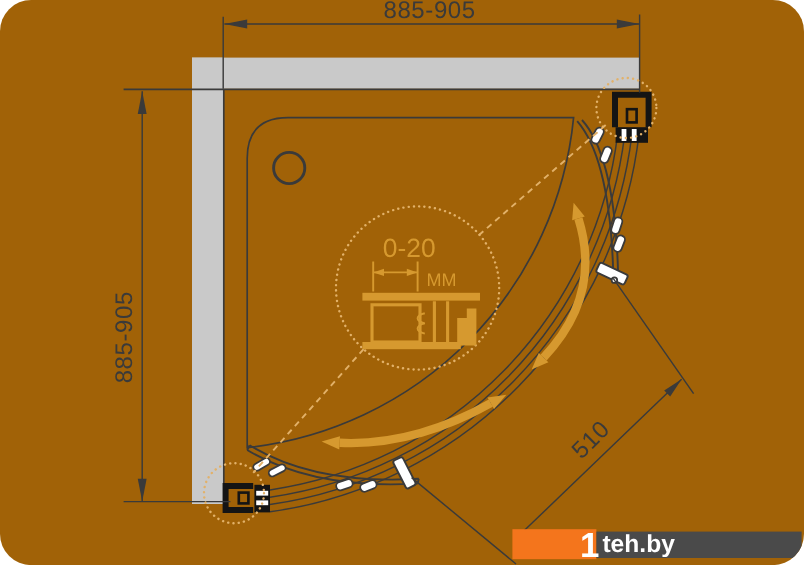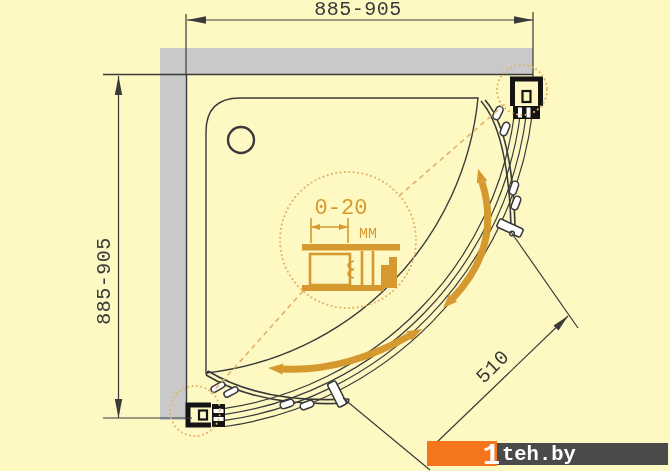--- a/index.html
+++ b/index.html
@@ -1,17 +1,17 @@
 <!DOCTYPE html>
 <html style="--line: #3a3a3a; --profile: #141414; --wall: #c9c9c9; --accent: #d6992f; --accent_light: #e2b169; --watermark_orange: #f4751c; --watermark_gray: #4a4a4a;"><head>
 <meta charset="utf-8">
 <style>
   html,body{margin:0;padding:0;background:#fff;}
-  .stage{position:relative;width:670px;height:471px;background:#fef9c3;overflow:hidden;
-         font-family:Liberation Mono, monospace;}
+  .stage{position:relative;width:670px;height:471px;background:#a16207;overflow:hidden;
+         font-family:Liberation Sans, sans-serif;border-radius:26px;}
   svg{display:block;}
   .wall{fill:var(--wall,#c9c9c9);}
   .ln{stroke:var(--line,#3a3a3a);stroke-width:1.4;fill:none;}
   .ln-thin{stroke:var(--line,#3a3a3a);stroke-width:1.2;fill:none;}
   .blk{fill:var(--line,#3a3a3a);}
   .glass{stroke:var(--line,#3a3a3a);stroke-width:1.6;fill:none;}
   .roller{fill:#fff;stroke:var(--line,#3a3a3a);stroke-width:1.5;}
   .handle{fill:#fff;stroke:var(--line,#3a3a3a);stroke-width:1.6;}
   .profile{stroke:var(--profile,#141414);stroke-width:5;fill:none;}
   .profile-notch{stroke:var(--profile,#141414);stroke-width:2.2;fill:none;}

